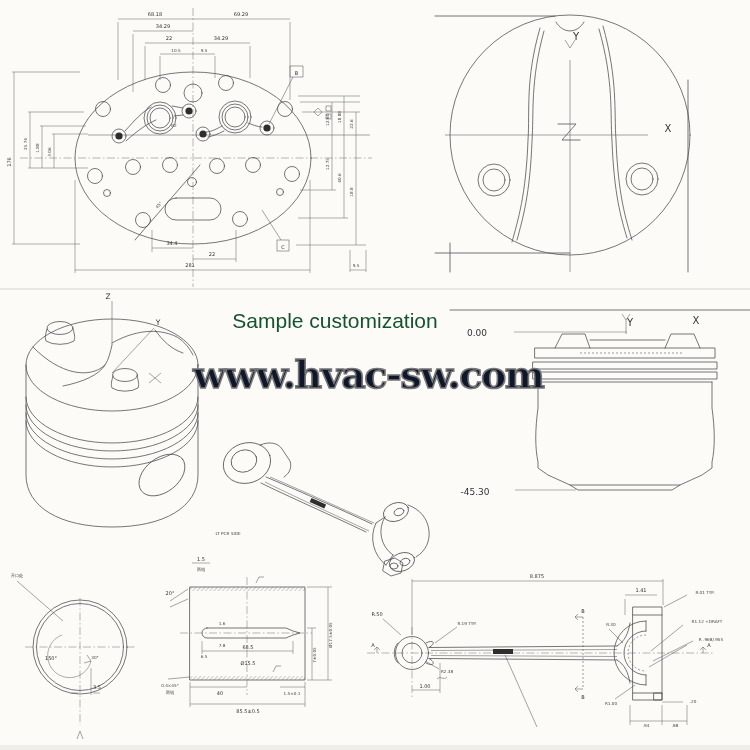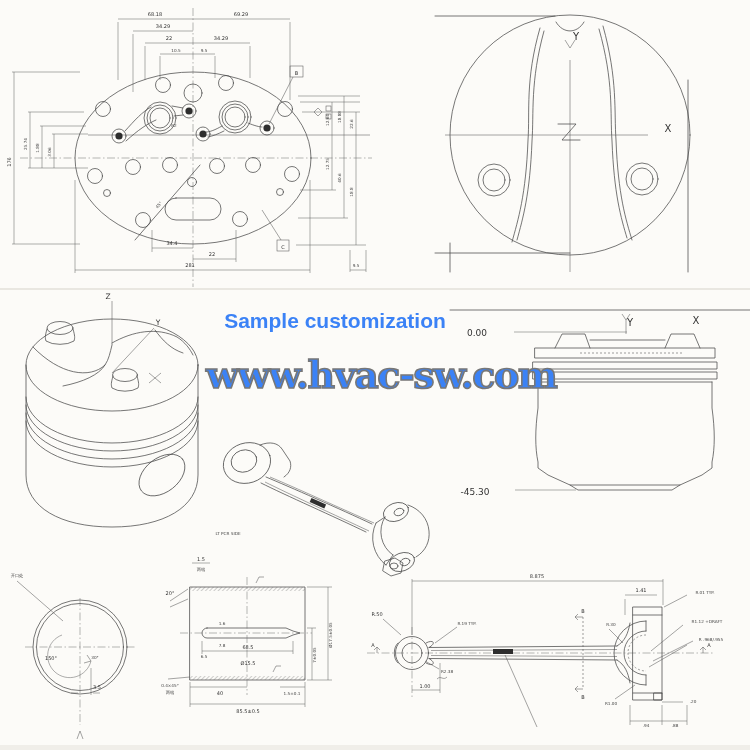--- a/index.html
+++ b/index.html
@@ -12,24 +12,24 @@
   .lt{stroke:#5a5a5a;stroke-width:.55;fill:none;}
   .cl{stroke:#6d6d6d;stroke-width:.5;fill:none;stroke-dasharray:8 2.5 1.5 2.5;}
   .dm{stroke:#5c5c5c;stroke-width:.5;fill:none;}
   .dd{stroke:#5c5c5c;stroke-width:.6;fill:none;stroke-dasharray:2 2;}
   .t5{font-size:5px;fill:#333;font-family:"DejaVu Sans",sans-serif;text-anchor:middle;}
   .t4{font-size:4.2px;fill:#444;font-family:"DejaVu Sans",sans-serif;text-anchor:middle;}
   .t7{font-size:7.5px;fill:#333;font-family:"DejaVu Sans",sans-serif;text-anchor:middle;}
   .t9{font-size:10px;fill:#333;font-family:"DejaVu Sans",sans-serif;text-anchor:middle;}
   .dark{fill:#2e2e2e;stroke:none;}
   .promo{position:absolute;left:198px;top:306px;width:274px;text-align:center;
-         color:#3b82f6;font-weight:700;font-size:21px;line-height:30px;
+         color:#14532d;font-weight:400;font-size:21px;line-height:30px;
          font-family:"Liberation Sans",sans-serif;z-index:5;}
-  .watermark{position:absolute;left:206px;top:352px;width:370px;white-space:nowrap;
-         font-family:"DejaVu Serif",serif;font-size:38px;font-weight:700;color:#3b82f6;
+  .watermark{position:absolute;left:193px;top:352px;width:370px;white-space:nowrap;
+         font-family:"DejaVu Serif",serif;font-size:38px;font-weight:700;color:#0f172a;
          -webkit-text-stroke:1.6px #777777;letter-spacing:-1.5px;z-index:6;}
 </style>
 </head>
 <body>
 
 <div class="canvas">
 
   <svg style="left:0;top:0" width="400" height="295" viewBox="0 0 400 295">
     <g>
       <ellipse class="ln" cx="193" cy="158" rx="118" ry="86"></ellipse>

